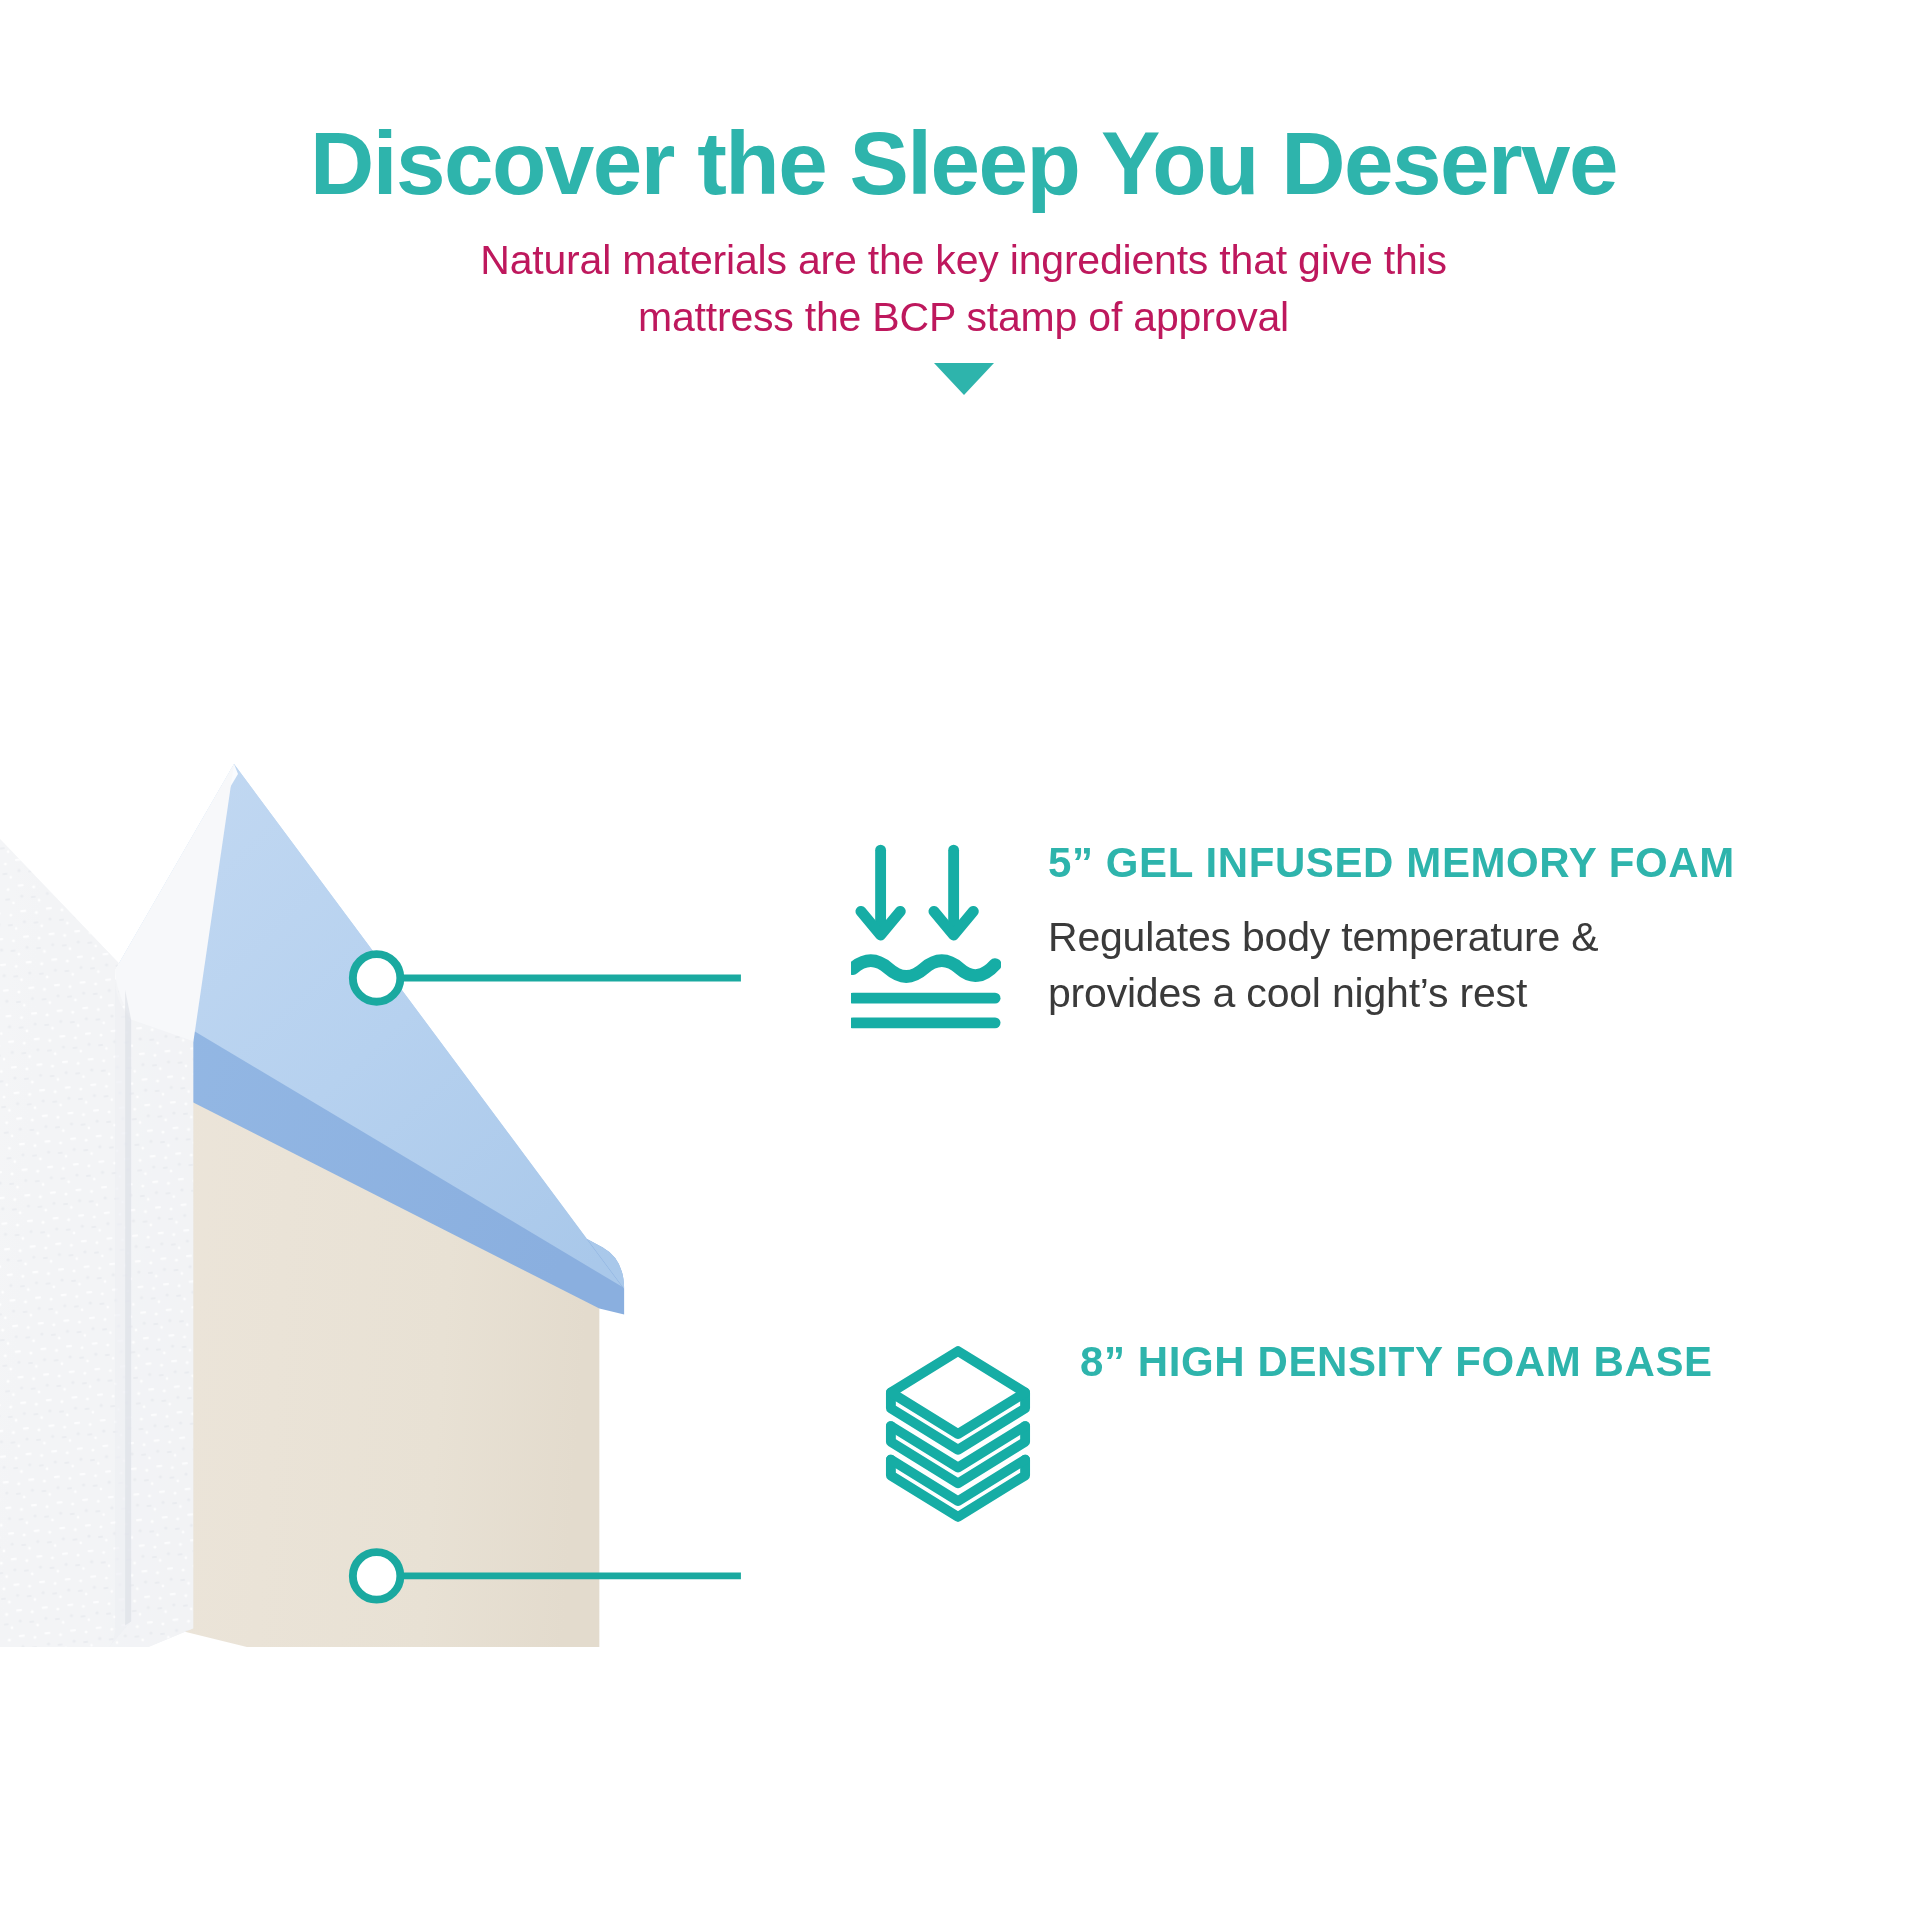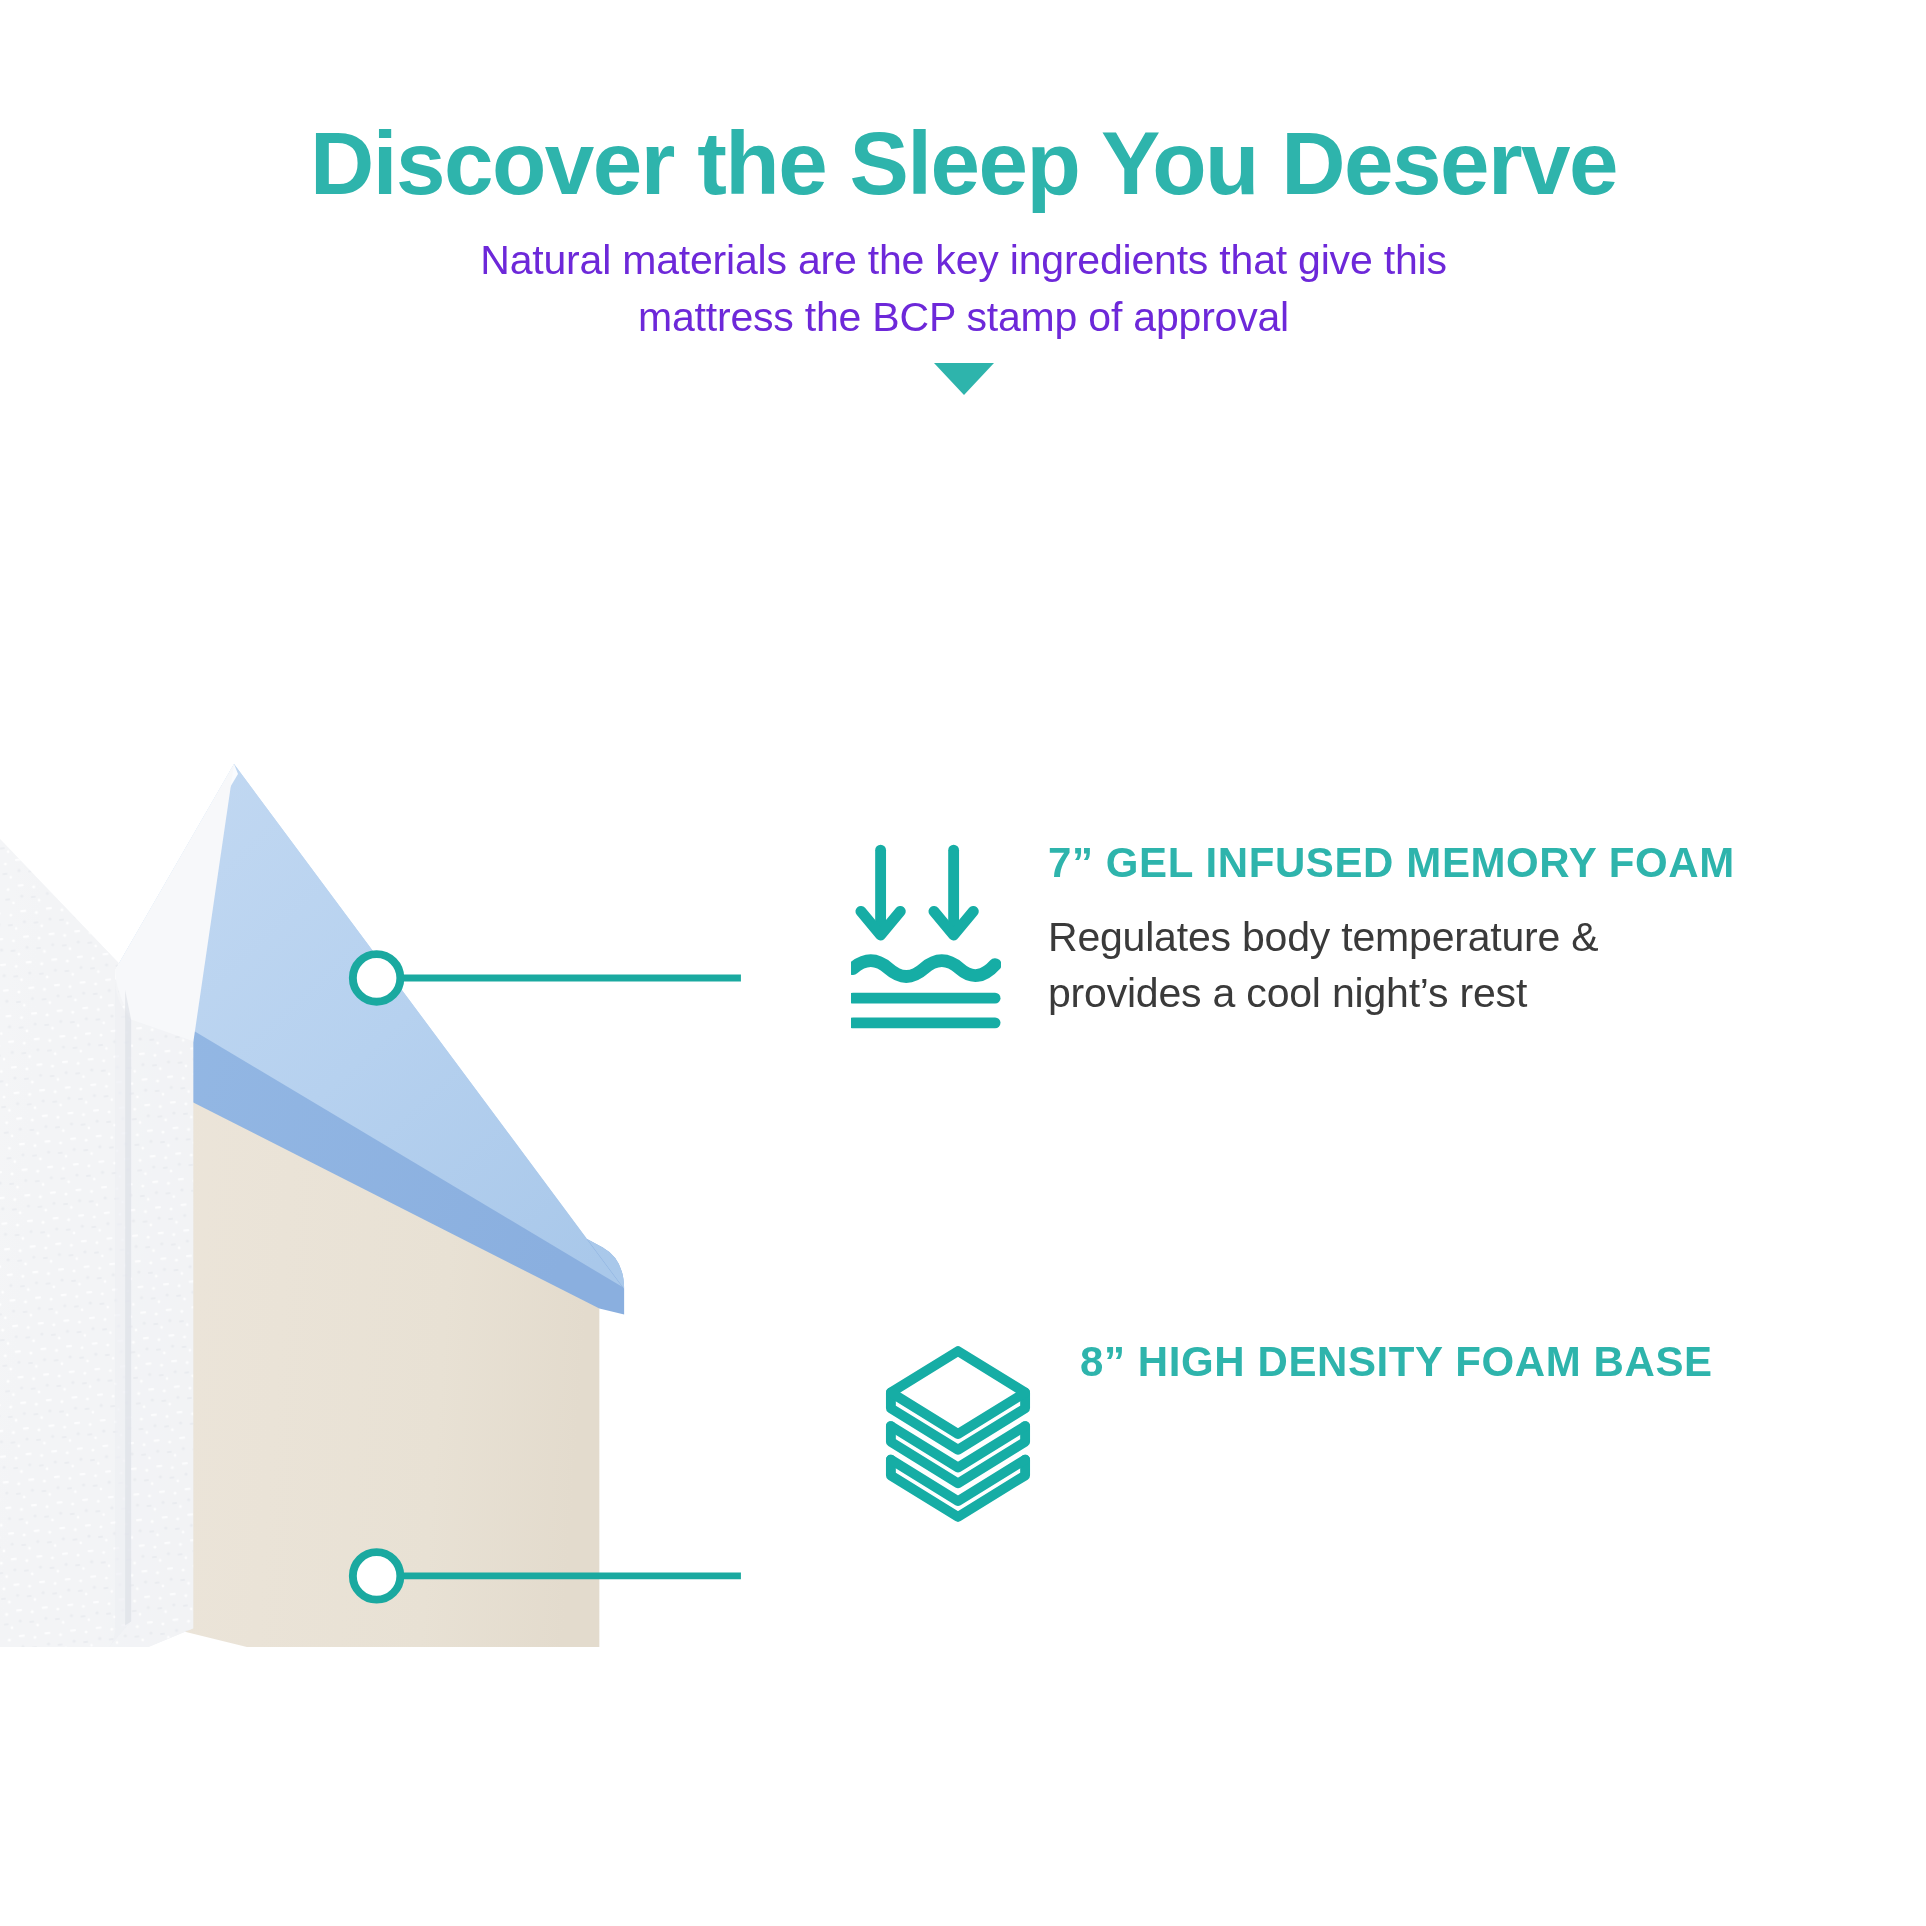--- a/index.html
+++ b/index.html
@@ -35,21 +35,21 @@
     letter-spacing: -1.5px;
     line-height: 1.05;
     margin: 0;
     white-space: nowrap;
   }
   .subtitle {
     margin: 22px auto 0 auto;
     width: 1089px;
     font-size: 41px;
     font-weight: 400;
-    color: #6d28d9;
+    color: #be185d;
     line-height: 1.38;
     letter-spacing: -0.2px;
   }
   .arrow-down {
     position: absolute;
     left: 50%;
     top: 363px;
     transform: translateX(-50%);
     width: 0;
     height: 0;
@@ -209,21 +209,21 @@
           <polyline points="84,70 104,94 124,70"></polyline>
         </g>
 
         <path d="M 2 128 Q 20 112 38 128 T 74 128 T 110 128 T 146 124" stroke="#16ada5" fill="none" stroke-width="13" stroke-linecap="round"></path>
 
         <line x1="2" y1="158" x2="146" y2="158" stroke="#16ada5" stroke-width="11" stroke-linecap="round"></line>
         <line x1="2" y1="183" x2="146" y2="183" stroke="#16ada5" stroke-width="11" stroke-linecap="round"></line>
       </svg>
     </div>
     <div class="feature-text">
-      <h2 class="feature-title">7” GEL INFUSED MEMORY FOAM</h2>
+      <h2 class="feature-title">5” GEL INFUSED MEMORY FOAM</h2>
       <p class="feature-desc">
         <span>Regulates body temperature &amp;</span><br>
         <span>provides a cool night’s rest</span>
       </p>
     </div>
   </div>
 
   <div class="feature" id="feature-base">
     <div class="feature-icon">
       <svg width="150" height="184" viewBox="0 0 152 186" xmlns="http://www.w3.org/2000/svg">

